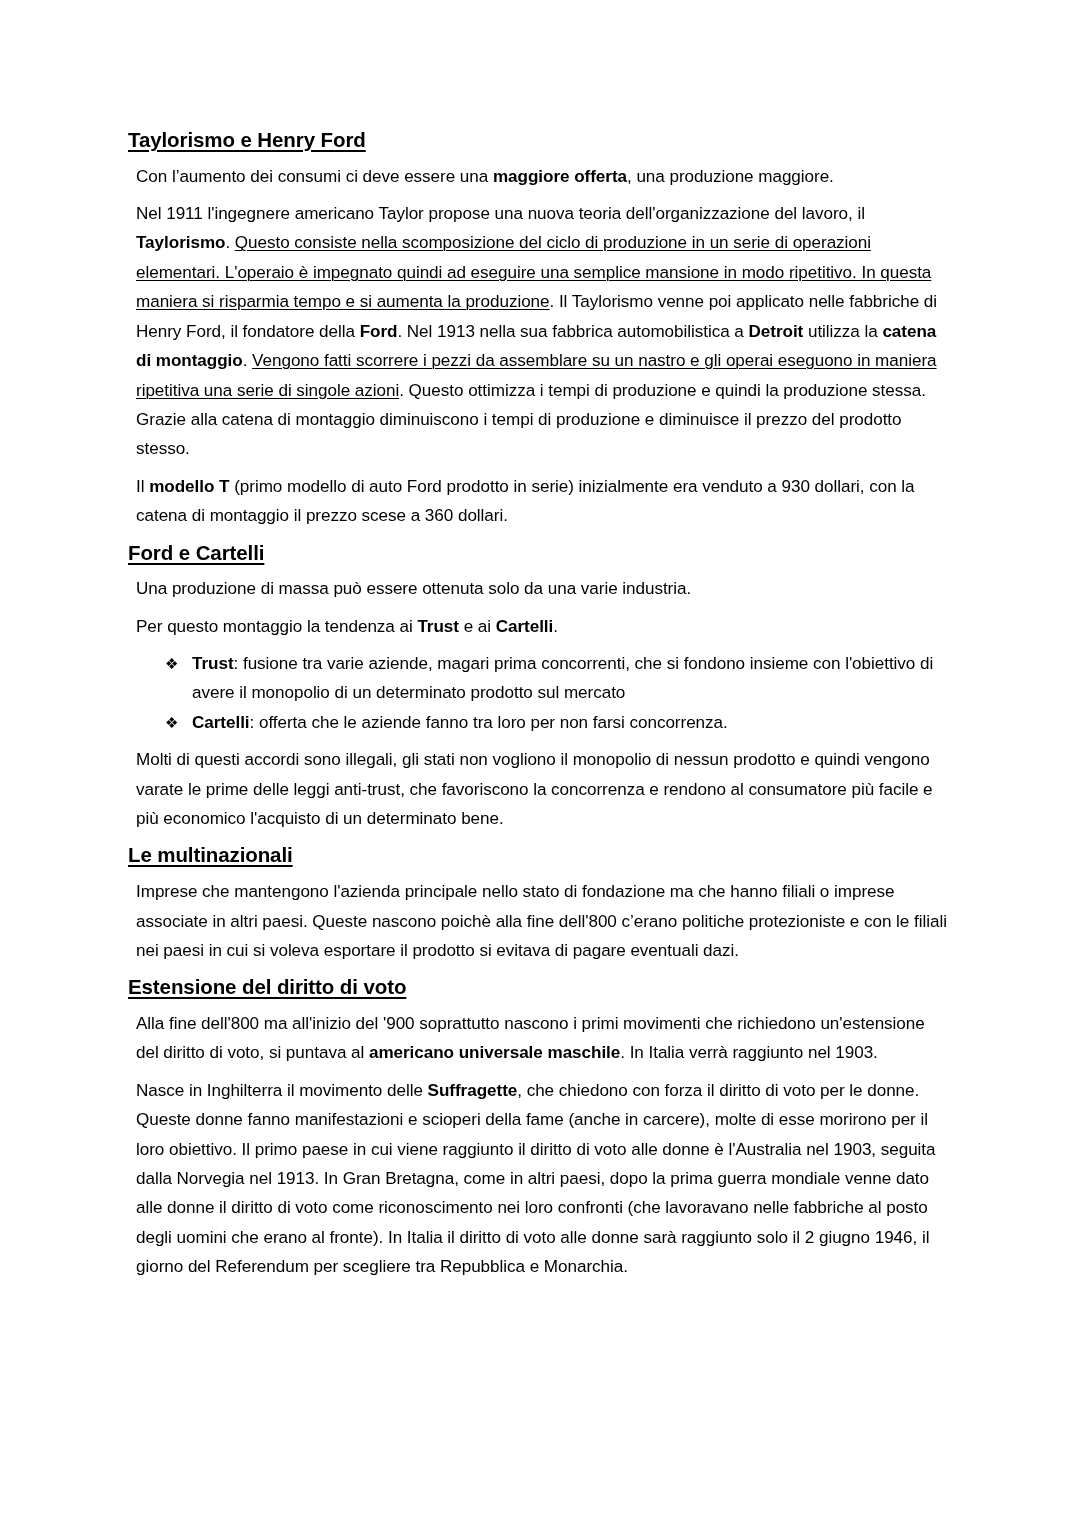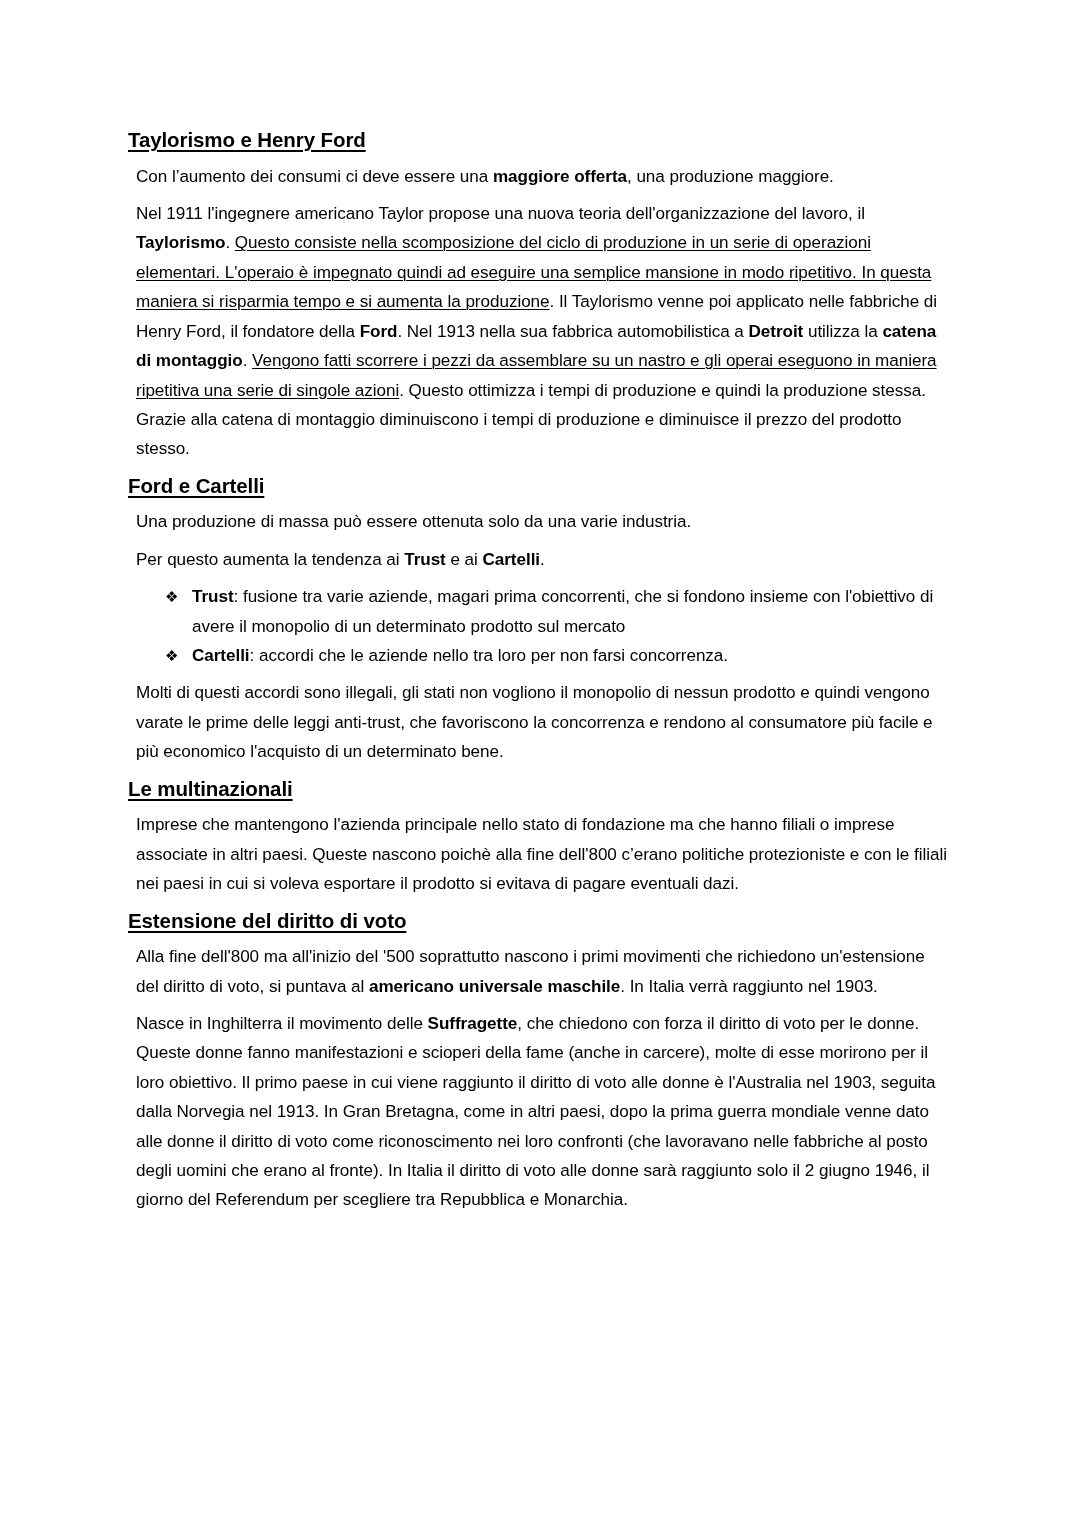--- a/index.html
+++ b/index.html
@@ -86,45 +86,46 @@
 <body>
 
 <div class="page">
   <div class="content">
 
     <h2 class="section-heading">
       <span class="htext">Taylorismo e Henry Ford</span>
     </h2>
     <p class="para"><span>Con l’aumento dei consumi ci deve essere una </span><b>maggiore offerta</b><span>, una produzione maggiore.</span></p>
     <p class="para"><span>Nel 1911 l'ingegnere americano Taylor propose una nuova teoria dell'organizzazione del lavoro, il </span><b>Taylorismo</b><span>. </span><u class="ul">Questo consiste nella scomposizione del ciclo di produzione in un serie di operazioni elementari. L'operaio è impegnato quindi ad eseguire una semplice mansione in modo ripetitivo. In questa maniera si risparmia tempo e si aumenta la produzione</u><span>. Il Taylorismo venne poi applicato nelle fabbriche di Henry Ford, il fondatore della </span><b>Ford</b><span>. Nel 1913 nella sua fabbrica automobilistica a </span><b>Detroit</b><span> utilizza la </span><b>catena di montaggio</b><span>. </span><u class="ul">Vengono fatti scorrere i pezzi da assemblare su un nastro e gli operai eseguono in maniera ripetitiva una serie di singole azioni</u><span>. Questo ottimizza i tempi di produzione e quindi la produzione stessa. Grazie alla catena di montaggio diminuiscono i tempi di produzione e diminuisce il prezzo del prodotto stesso.</span></p>
+    <p class="para"><span>Il </span><b>modello T</b><span> (primo modello di auto Ford prodotto in serie)  inizialmente era venduto a 930 dollari, con la catena di montaggio il prezzo scese a 360 dollari.</span></p>
 
     <h2 class="section-heading gap-before-heading">
       <span class="htext">Ford e Cartelli</span>
     </h2>
     <p class="para"><span>Una produzione di massa può essere ottenuta solo da una varie industria.</span></p>
-    <p class="para"><span>Per questo aumenta la tendenza ai </span><b>Trust</b><span> e ai </span><b>Cartelli</b><span>.</span></p>
+    <p class="para"><span>Per questo montaggio la tendenza ai </span><b>Trust</b><span> e ai </span><b>Cartelli</b><span>.</span></p>
 
     <ul class="bullets gap-para">
       <li>
         <span class="bullet-mark">❖</span>
         <span class="li-body"><b>Trust</b><span>: fusione tra varie aziende, magari prima concorrenti, che si fondono insieme con l'obiettivo di avere il monopolio di un determinato prodotto sul mercato</span></span>
       </li>
       <li>
         <span class="bullet-mark">❖</span>
-        <span class="li-body"><b>Cartelli</b><span>: accordi che le aziende nello tra loro per non farsi concorrenza.</span></span>
+        <span class="li-body"><b>Cartelli</b><span>: offerta che le aziende fanno tra loro per non farsi concorrenza.</span></span>
       </li>
     </ul>
 
     <p class="para gap-para"><span>Molti di questi accordi sono illegali, gli stati non vogliono il monopolio di nessun prodotto e quindi vengono varate le prime delle leggi anti-trust, che favoriscono la concorrenza e rendono al consumatore più facile e più economico l'acquisto di un determinato bene.</span></p>
 
     <h2 class="section-heading gap-before-heading">
       <span class="htext">Le multinazionali</span>
     </h2>
     <p class="para"><span>Imprese che mantengono l'azienda principale nello stato di fondazione ma che hanno filiali o imprese associate in altri paesi. Queste nascono poichè alla fine dell'800 c’erano politiche protezioniste e con le filiali nei paesi in cui si voleva esportare il prodotto si evitava di pagare eventuali dazi.</span></p>
 
     <h2 class="section-heading gap-before-heading">
       <span class="htext">Estensione del diritto di voto</span>
     </h2>
-    <p class="para"><span>Alla fine dell'800 ma all'inizio del '500 soprattutto nascono i primi movimenti che richiedono un'estensione del diritto di voto, si puntava al </span><b>americano universale maschile</b><span>. In Italia verrà raggiunto nel 1903.</span></p>
+    <p class="para"><span>Alla fine dell'800 ma all'inizio del '900 soprattutto nascono i primi movimenti che richiedono un'estensione del diritto di voto, si puntava al </span><b>americano universale maschile</b><span>. In Italia verrà raggiunto nel 1903.</span></p>
     <p class="para"><span>Nasce in Inghilterra il movimento delle </span><b>Suffragette</b><span>, che chiedono con forza il diritto di voto per le donne. Queste donne fanno manifestazioni e scioperi della fame (anche in carcere), molte di esse morirono per il loro obiettivo. Il primo paese in cui viene raggiunto il diritto di voto alle donne è l'Australia nel 1903, seguita dalla Norvegia nel 1913. In Gran Bretagna, come in altri paesi, dopo la prima guerra mondiale venne dato alle donne il diritto di voto come riconoscimento nei loro confronti (che lavoravano nelle fabbriche al posto degli uomini che erano al fronte). In Italia il diritto di voto alle donne sarà raggiunto solo il 2 giugno 1946, il giorno del Referendum per scegliere tra Repubblica e Monarchia.</span></p>
 
   </div>
 </div>
 
 </body></html>

